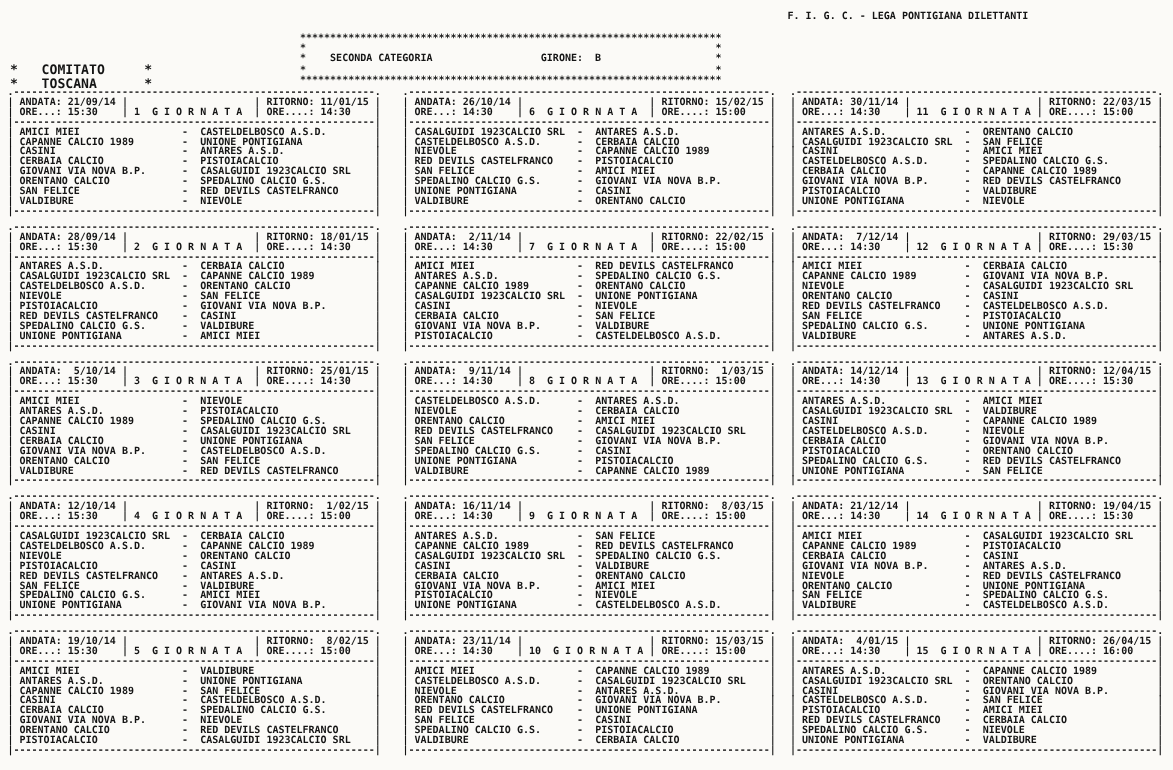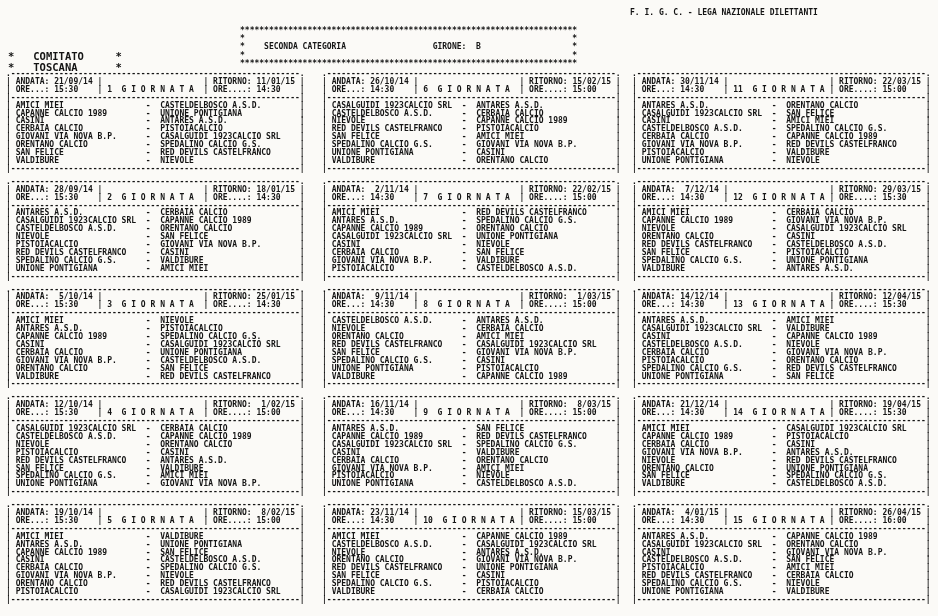--- a/index.html
+++ b/index.html
@@ -36,21 +36,21 @@
   .box { margin-bottom:5px; }
 </style>
 </head>
 <body>
 
 <div id="header-left">
   <pre>*   COMITATO     *
 *   TOSCANA      *</pre>
 </div>
 
-<div id="federation">F. I. G. C. - LEGA NAZIONALE DILETTANTI</div>
+<div id="federation">F. I. G. C. - LEGA PONTIGIANA DILETTANTI</div>
 
 <div id="title-box">
   <pre>**********************************************************************
 *                                                                    *
 *    SECONDA CATEGORIA                  GIRONE:  B                   *
 *                                                                    *
 **********************************************************************</pre>
 </div>
 
 <div id="col-1" class="col">

